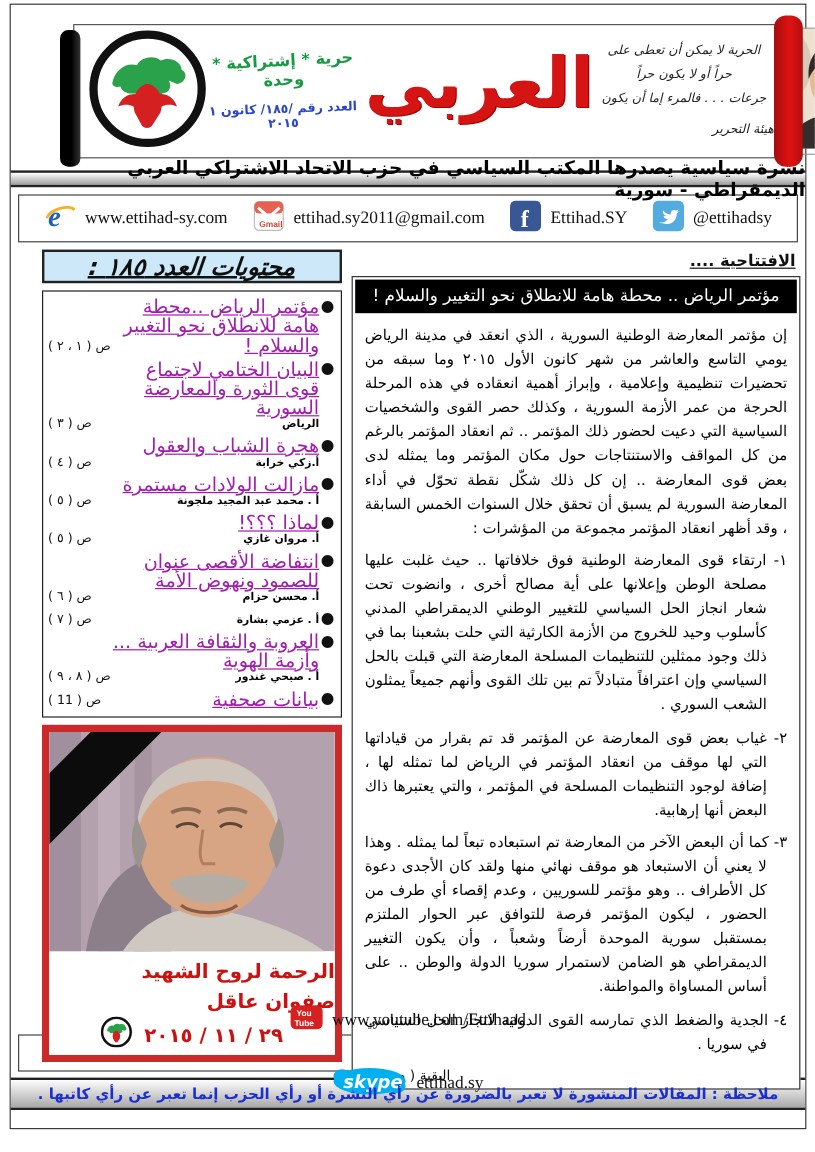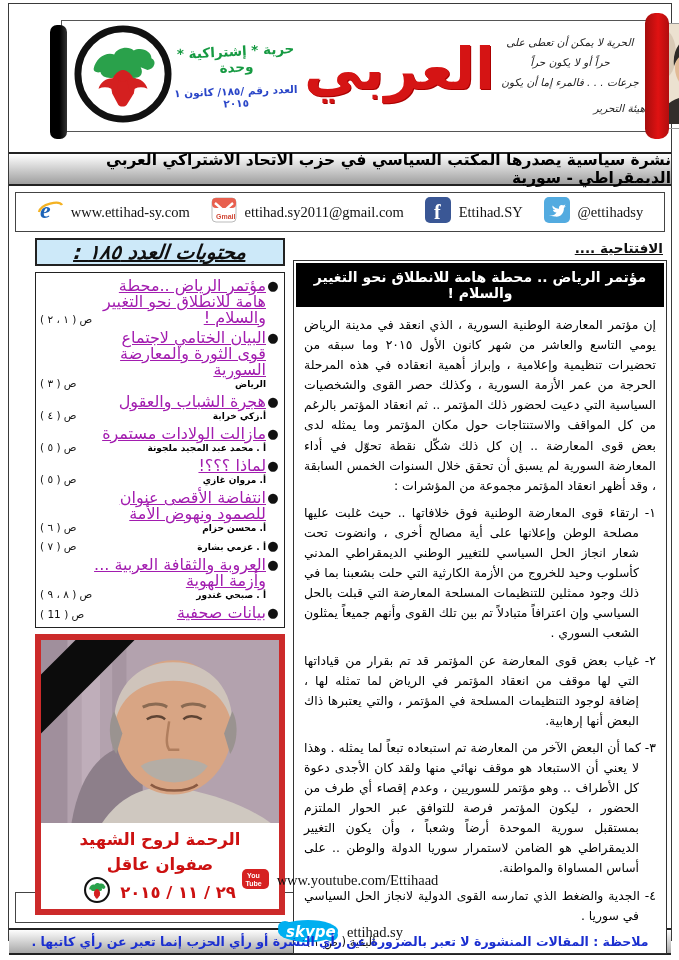--- a/index.html
+++ b/index.html
@@ -35,21 +35,21 @@
     flex:1; text-align:center; color:#d51414; font-weight:900; font-size:58px;
     direction:rtl; line-height:1; padding-bottom:14px; letter-spacing:-2px;
     text-shadow:1px 1px 0 #a00;
   }
   .quote-block { flex:0 0 150px; direction:rtl; text-align:center; font-size:10.5px; font-style:italic; line-height:1.9; color:#222; }
   .quote-sig { text-align:right; font-size:10.5px; margin-top:6px; }
   .masthead-photo { flex:0 0 auto; margin-left:8px; border:1px solid #999; }
 
   
   .banner {
-    margin-top:20px; height:34px; border-top:2px solid #222; border-bottom:2px solid #222;
+    margin-top:10px; height:14px; border-top:2px solid #222; border-bottom:2px solid #222;
     background:linear-gradient(#ffffff,#9f9f9f);
     display:flex; align-items:center; justify-content:center;
     font-weight:bold; font-size:15.5px; direction:rtl; color:#000;
   }
 
   
   .contact-bar {
     margin:6px 6px 0 6px; height:40px; border:1.5px solid #444; background:#fff;
     display:flex; align-items:center; justify-content:space-evenly; direction:ltr;
   }
@@ -73,32 +73,32 @@
   .toc-bullet { flex:0 0 14px; font-size:13px; line-height:15px; align-self:flex-start; text-align:center; }
   .toc-main { flex:1; }
   .toc-item-title { font-size:16px; line-height:16px; color:#a21caf;text-decoration:underline; }
   .toc-author { font-size:9px; font-weight:bold; line-height:12px; text-align:right; padding-left:6px; color:#000; }
   .toc-page { flex:0 0 48px; font-size:10.5px; text-align:left; line-height:14px; white-space:nowrap; }
 
   .martyr-box { flex:1; border:6px solid #cc2a2a; background:#fff; display:flex; flex-direction:column; }
   .martyr-photo { flex:1; position:relative; overflow:hidden; }
   .martyr-photo svg { display:block; width:100%; height:100%; }
   .martyr-caption { flex:0 0 86px; background:#fff; direction:rtl; text-align:center; padding-top:4px; }
-  .martyr-line { color:#cc1111; font-weight:bold; font-size:16.5px; line-height:25px; }
+  .martyr-line { color:#cc1111; font-weight:bold; font-size:16.5px; line-height:25px;text-align:right; }
   .martyr-date-row { display:flex; direction:rtl; align-items:center; justify-content:center; gap:10px; }
   .martyr-date { color:#cc1111; font-weight:bold; font-size:16.5px; }
 
   .article-col { flex:1; display:flex; flex-direction:column; }
   .editorial-label {
     direction:rtl; text-align:right; font-weight:bold; font-size:13.5px;
     text-decoration:underline; padding:2px 4px 4px 0;
   }
   .article-box { flex:1; border:1.5px solid #333; background:#fff; display:flex; flex-direction:column; }
   .headline-bar {
-    background:#000; color:#fff; font-weight:bold; font-size:14px;
+    background:#000; color:#fff; font-weight:normal; font-size:14px;
     text-align:center; direction:rtl; padding:6px 4px; margin:2px;
   }
   .article-body {
     flex:1; direction:rtl; text-align:justify; font-size:12.4px; line-height:1.62;
     padding:6px 10px 2px 10px; color:#000;
   }
   .article-body p { margin-bottom:7px; }
   .p-num { padding-right:17px; text-indent:-17px; }
   .continuation { direction:rtl; text-align:left; font-size:11.5px; padding:0 10px 4px 12px; }
 

